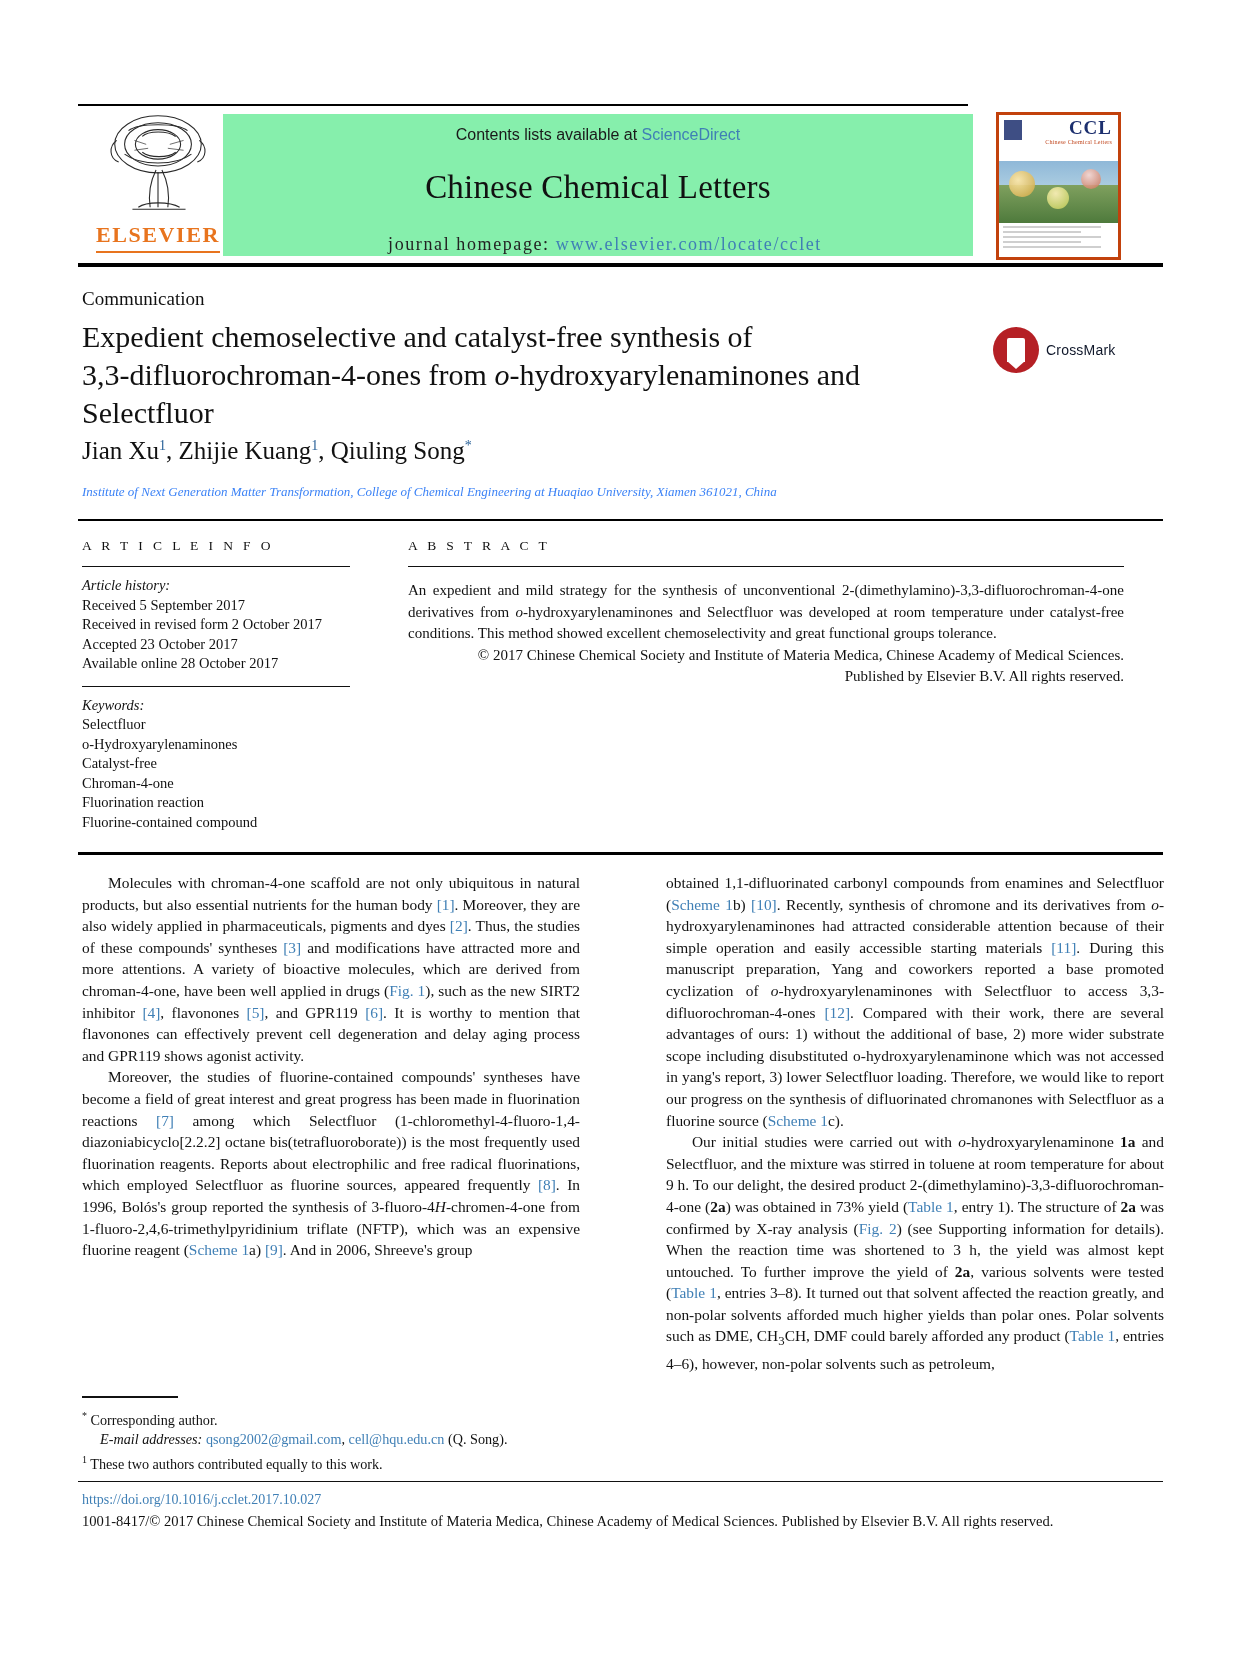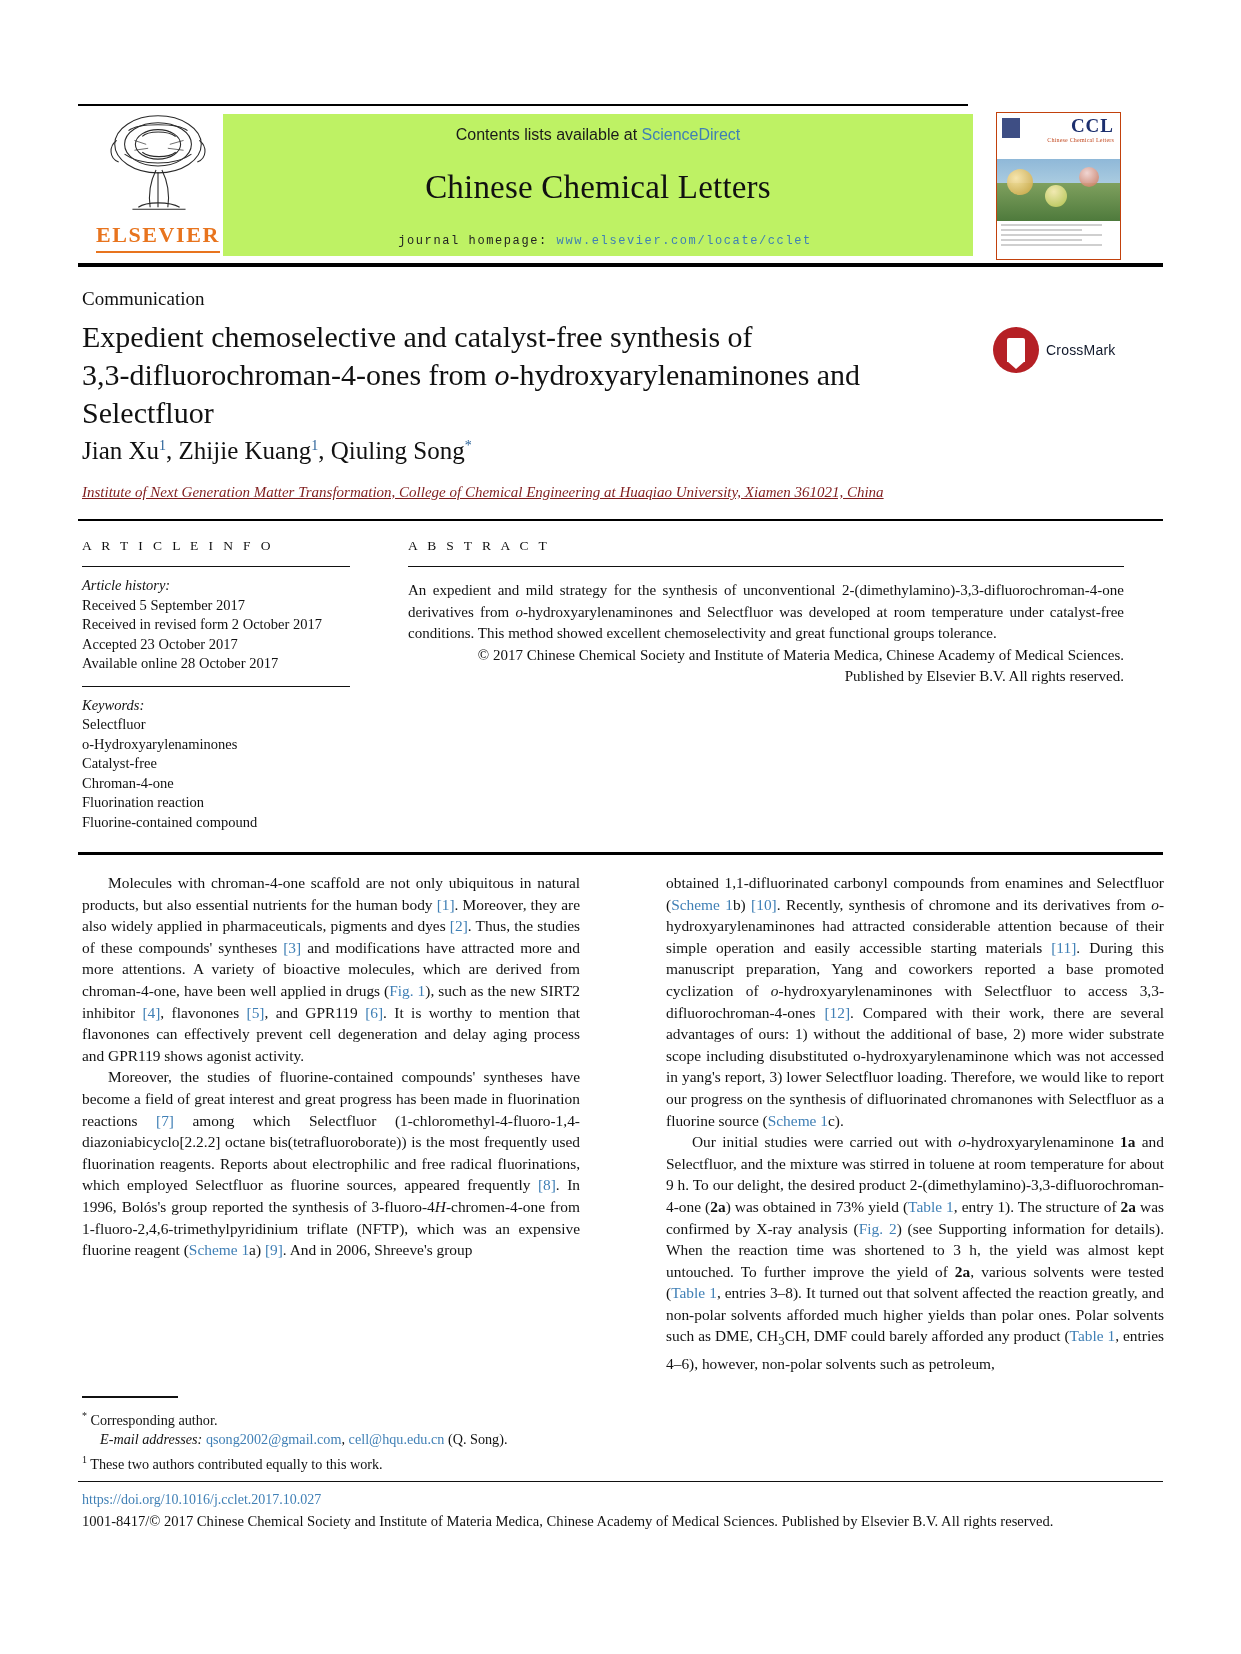--- a/index.html
+++ b/index.html
@@ -35,39 +35,39 @@
   .tree-svg { width:118px; height:110px; display:block; }
   .elsevier-word {
     font-family:"Liberation Serif", serif;
     font-size:22px; letter-spacing:1.6px; color:#e8741e; font-weight:700;
     margin-top:2px;
   }
   .elsevier-ul { width:124px; height:2px; background:#e8741e; margin-top:3px; }
 
   .banner {
     position:absolute; left:145px; top:6px; width:750px; height:142px;
-    background:#bef264;
+    background:#86efac;
     display:flex; flex-direction:column; align-items:center; justify-content:flex-start;
     padding-top:12px;
   }
   .banner .contents { font-size:16px; color:#1a1a1a; font-family:"Liberation Sans", sans-serif; }
   .banner .contents .sd { color:#3f7fb5; }
   .banner .jtitle {
     font-family:"Liberation Serif", serif;
     font-size:33px; margin-top:25px; color:#111; letter-spacing:.2px;
   }
   .banner .jhome {
-    font-family:Liberation Mono, monospace;
-    font-size:12px; margin-top:28px; letter-spacing:1.6px; color:#222;padding-left:14px;
+    font-family:Liberation Serif, serif;
+    font-size:18px; margin-top:28px; letter-spacing:1.6px; color:#222;padding-left:14px;
   }
   .banner .jhome .url { color:#3f7fb5; }
 
   .coverthumb {
     position:absolute; left:918px; top:4px; width:125px; height:148px;
-    border:1px solid #c2410c; background:#fdfdfd; overflow:hidden;
+    border:3px solid #c2410c; background:#fdfdfd; overflow:hidden;
   }
   .cov-top { height:46px; background:#ffffff; position:relative; }
   .cov-ccl { position:absolute; right:6px; top:2px; font-family:"Liberation Serif",serif;
              font-size:19px; font-weight:700; letter-spacing:1px; color:#1c2f6e; }
   .cov-sub { position:absolute; right:6px; top:24px; font-size:6px; color:#c24a22; letter-spacing:.2px;}
   .cov-mark { position:absolute; left:5px; top:5px; width:18px; height:20px; background:#1c2f6e; opacity:.85;}
   .cov-img { height:62px; background:linear-gradient(#8fb8d8 0%, #a9cbe0 38%, #7fa05e 39%, #4e7a3c 100%); position:relative; }
   .cov-img .circ1 { position:absolute; left:10px; top:10px; width:26px; height:26px; border-radius:50%;
       background:radial-gradient(circle at 35% 35%, #ffe9a8, #caa23c); opacity:.9; }
   .cov-img .circ2 { position:absolute; left:48px; top:26px; width:22px; height:22px; border-radius:50%;
@@ -117,21 +117,21 @@
     margin-left:7px; letter-spacing:.2px;
   }
 
   .authors {
     position:absolute; left:82px; top:437px; width:860px;
     font-size:25px; color:#111;
   }
   .authors sup { font-size:14px; color:#2b6298; vertical-align:super; }
   .affil {
     position:absolute; left:82px; top:484px; width:900px;
-    font-size:15px; font-style:italic; color:#7f1d1d;text-decoration:underline;
+    font-size:13px; font-style:italic; color:#3b82f6;
   }
 
   .rule-after-affil {
     position:absolute; left:78px; top:519px; width:1085px; height:1.5px; background:#000;
   }
 
   
   .infocol { position:absolute; left:82px; top:538px; width:300px; }
   .abscol  { position:absolute; left:408px; top:538px; width:716px; }
 

